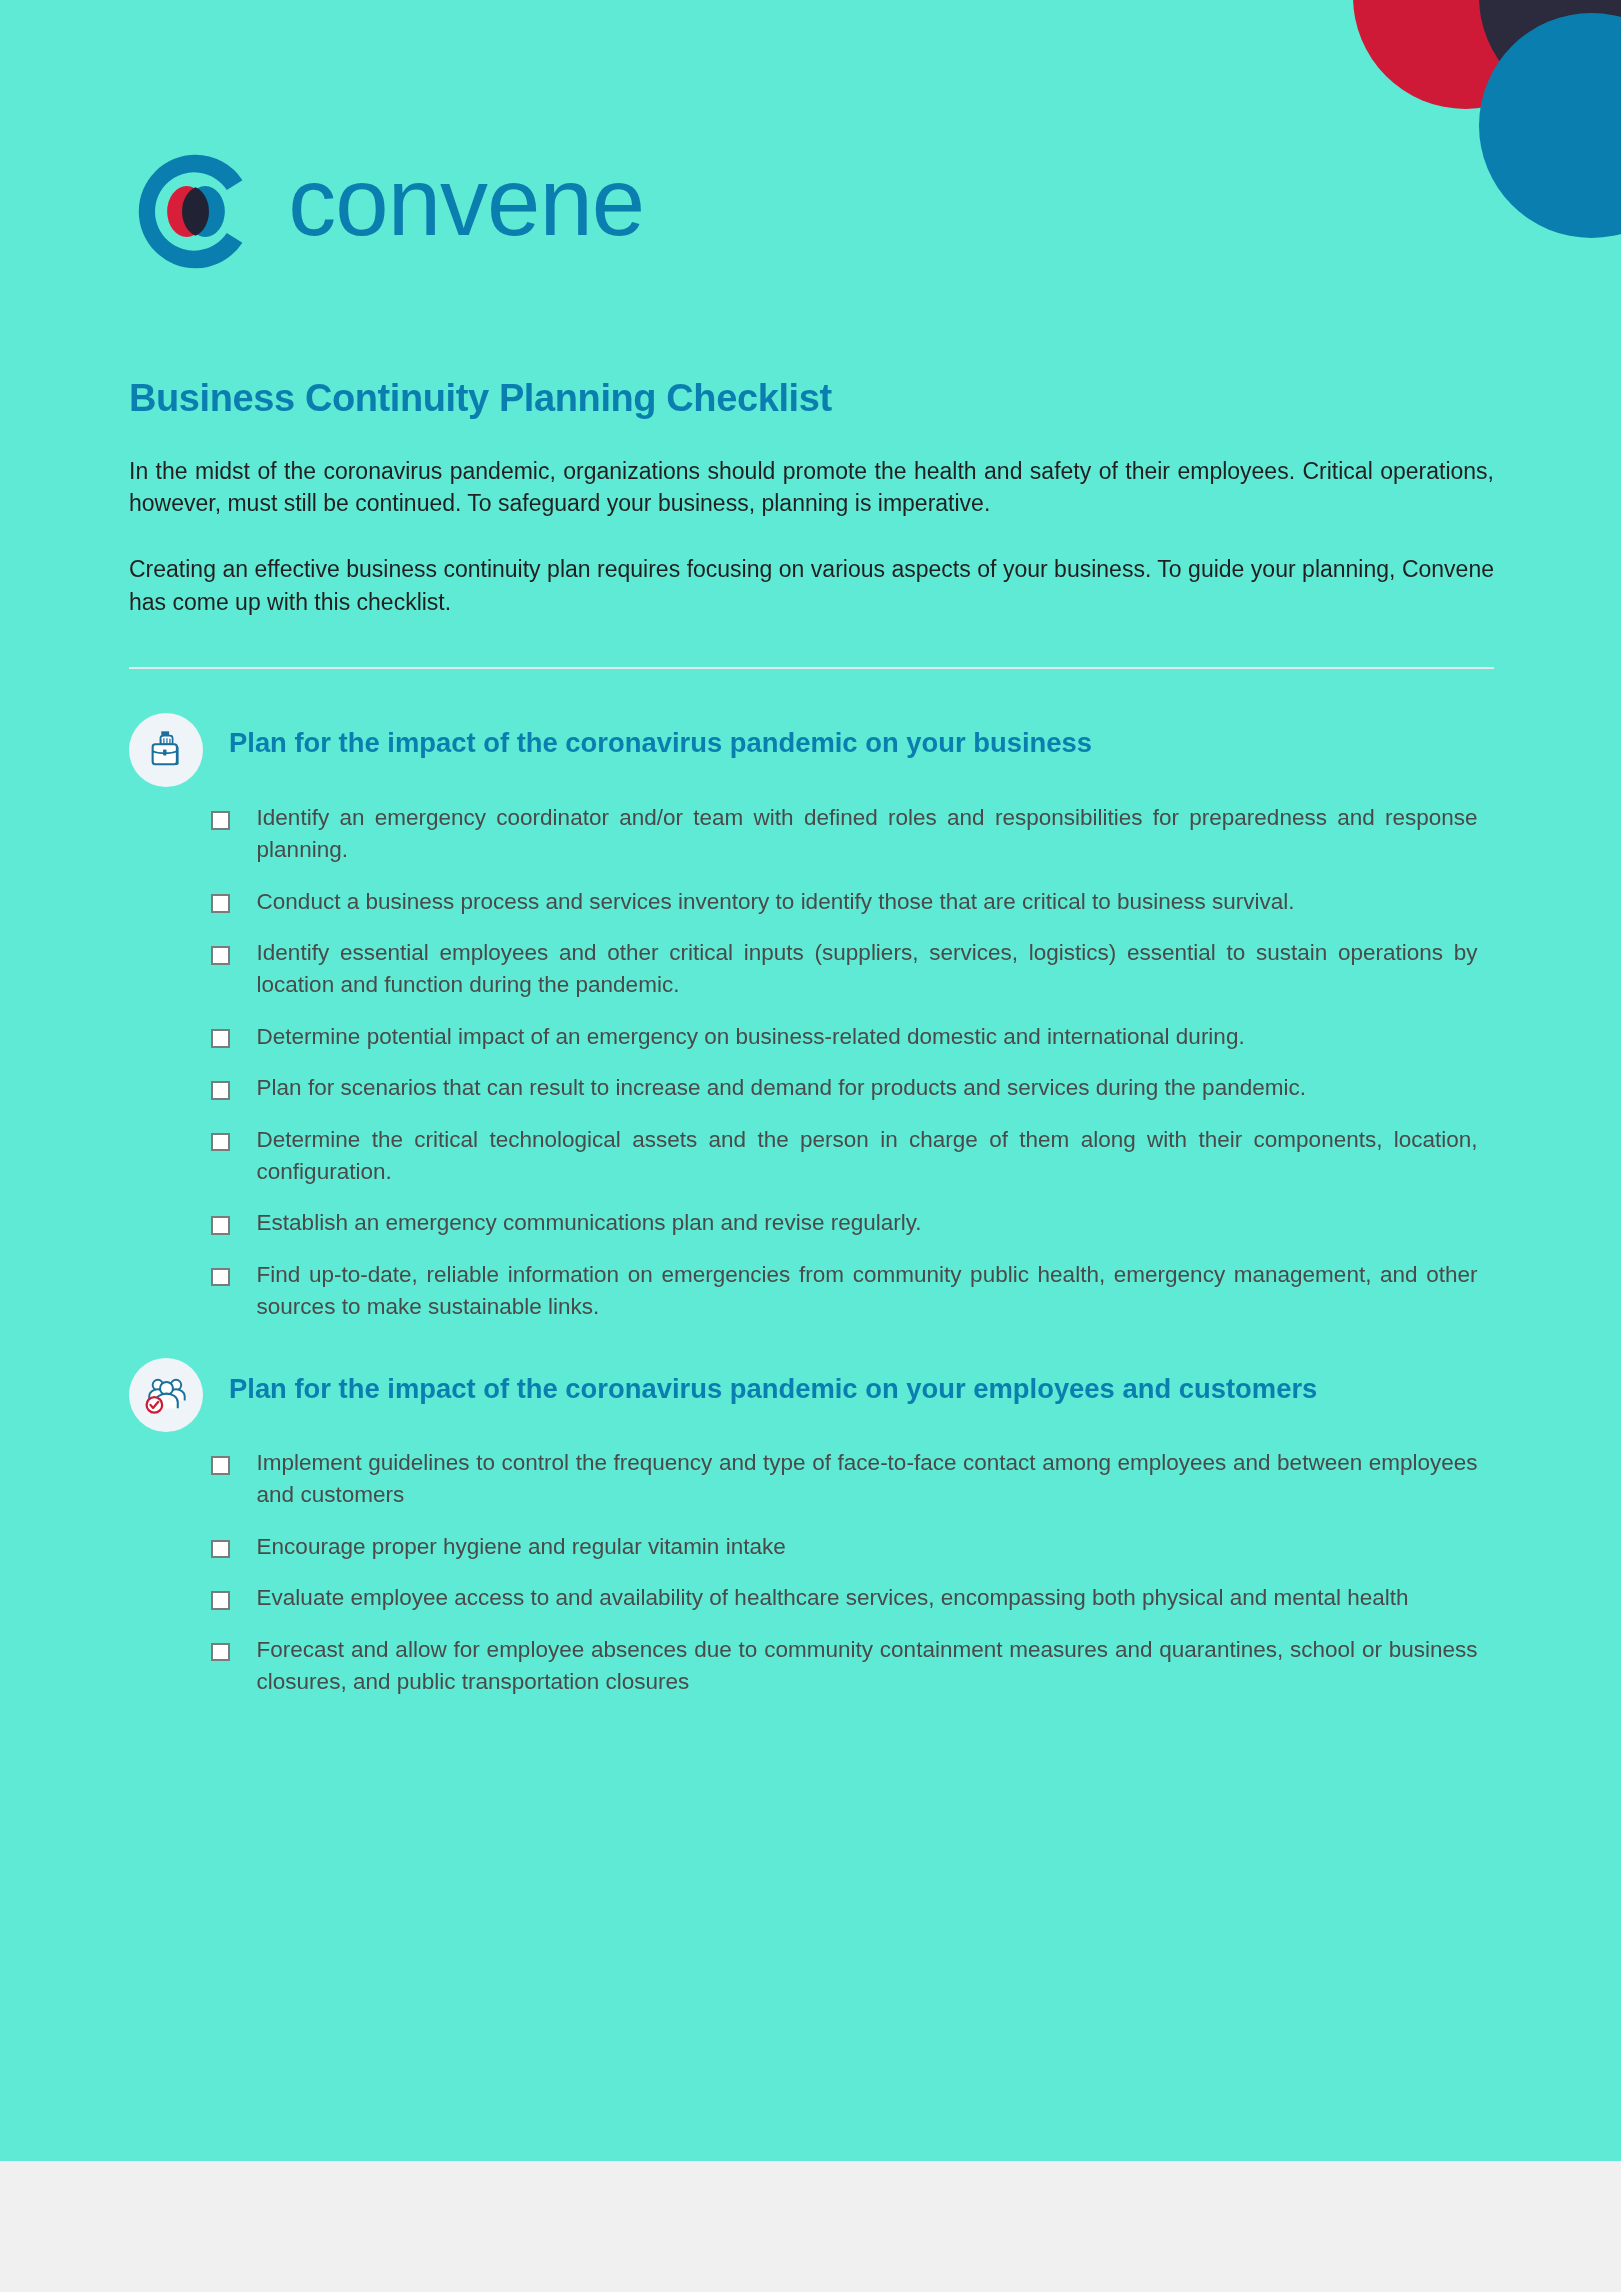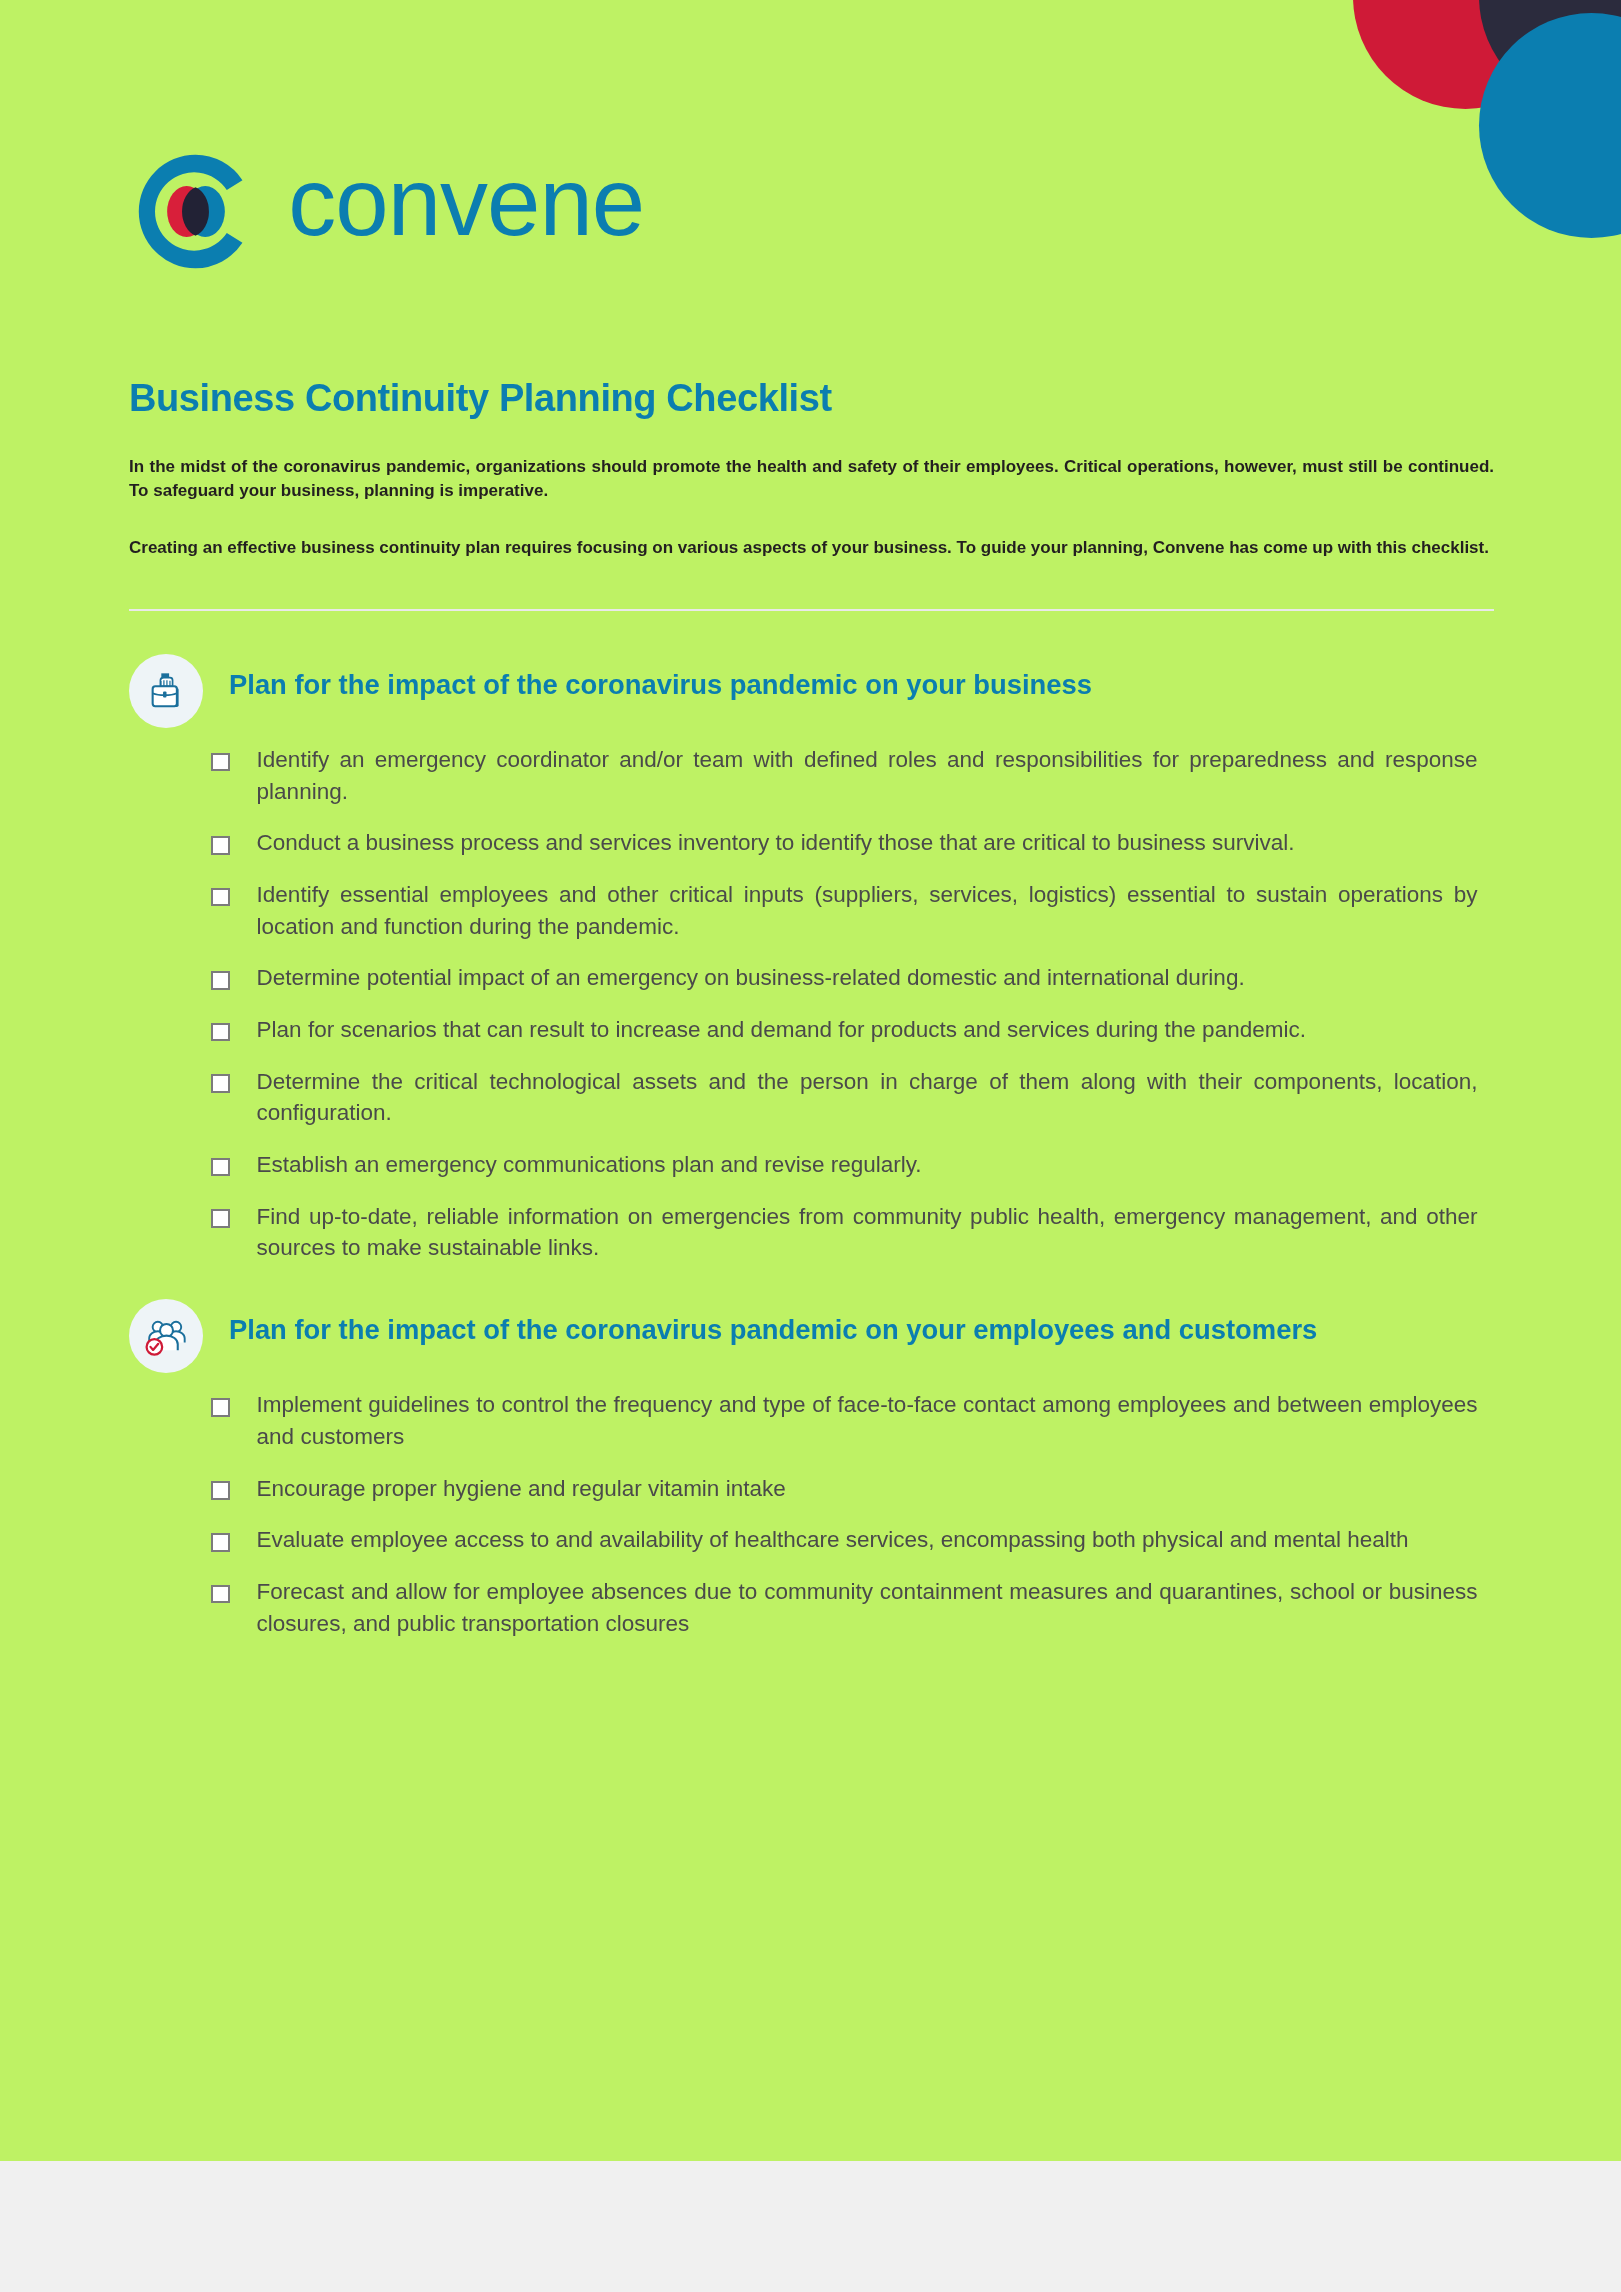--- a/index.html
+++ b/index.html
@@ -8,21 +8,21 @@
     width: 1621px;
     height: 2293px;
     background: #f0f0f0;
     font-family: "Liberation Sans", sans-serif;
   }
 
   .page {
     position: relative;
     width: 1621px;
     height: 2161px;
-    background: #bef264;
+    background: #5eead4;
     overflow: hidden;
   }
 
   
   .corner-decor {
     position: absolute;
     top: 0;
     right: 0;
     width: 323px;
     height: 265px;
@@ -57,24 +57,24 @@
   .page-title {
     font-size: 38px;
     font-weight: bold;
     color: #0b7eb0;
     letter-spacing: -0.4px;
     line-height: 1.1;
     margin-bottom: 35px;
   }
 
   .intro-para {
-    font-size: 17px;
+    font-size: 23px;
     line-height: 1.42;
     color: #231f20;
-    font-weight: bold;
+    font-weight: normal;
     text-align: justify;
     margin-bottom: 33px;
   }
   .intro-para:last-of-type { margin-bottom: 0; }
 
   .divider {
     height: 2px;
     background: #e9e9e9;
     margin-top: 49px;
     margin-bottom: 49px;

